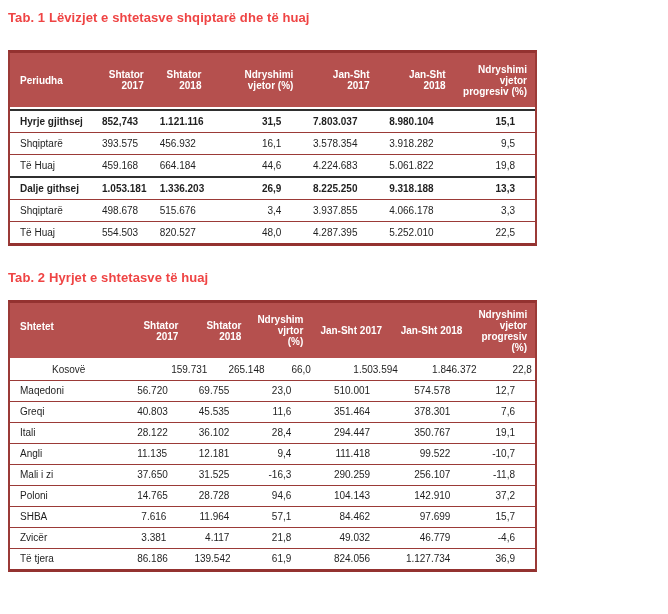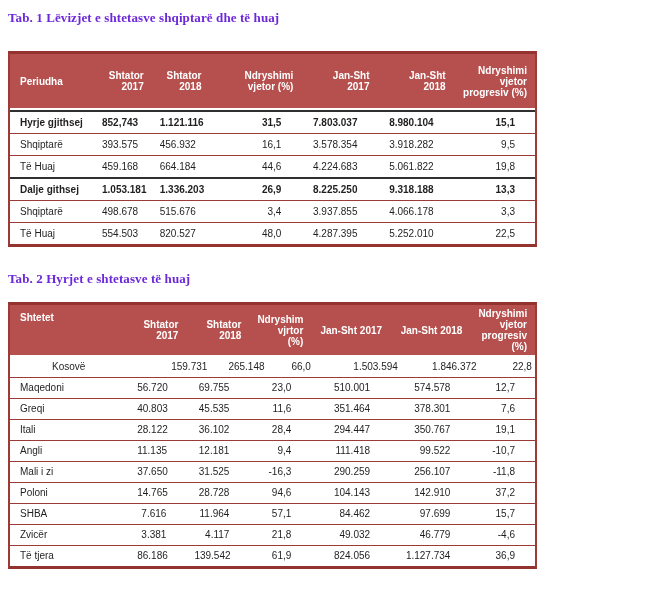--- a/index.html
+++ b/index.html
@@ -9,23 +9,22 @@
     color: #1f1f1f;
   }
   .page {
     width: 668px;
     box-sizing: border-box;
     padding: 8px;
   }
   .tab-title {
     font-size: 13px;
     font-weight: 700;
-    color: #6d28d9;
+    color: #ef4444;
     letter-spacing: 0.1px;
-    font-family: Liberation Serif, serif;
   }
   .tab-title.first { margin: 2px 0 25px 0; }
   .tab-title.second { margin: 24px 0 15px 0; }
 
   table.rtab {
     width: 529px;
     table-layout: fixed;
     border-collapse: separate;
     border-spacing: 0;
     border-left: 2px solid #9b3a37;
@@ -38,21 +37,21 @@
     color: #ffffff;
     font-size: 10px;
     font-weight: 700;
     vertical-align: middle;
     white-space: pre-line;
     border-bottom: 2px solid #ffffff;
     padding: 3px 8px;
   }
   #t1 thead th { height: 48px; }
   #t2 thead th { height: 34px; }
-  #t2 thead th.label { vertical-align: top; padding-top: 7px; }
+  #t2 thead th.label { vertical-align: top; padding-top: 18px; }
   table.rtab th.label, table.rtab td.label { text-align: left; padding-left: 10px; }
   table.rtab th.num { text-align: right; }
   table.rtab td {
     font-size: 10px;
     line-height: 1.2;
     padding: 4.5px 8px;
     background: #ffffff;
   }
   #t2 td { padding-top: 4px; padding-bottom: 4px; }
   table.rtab td.num { text-align: right; padding-right: 20px; }

